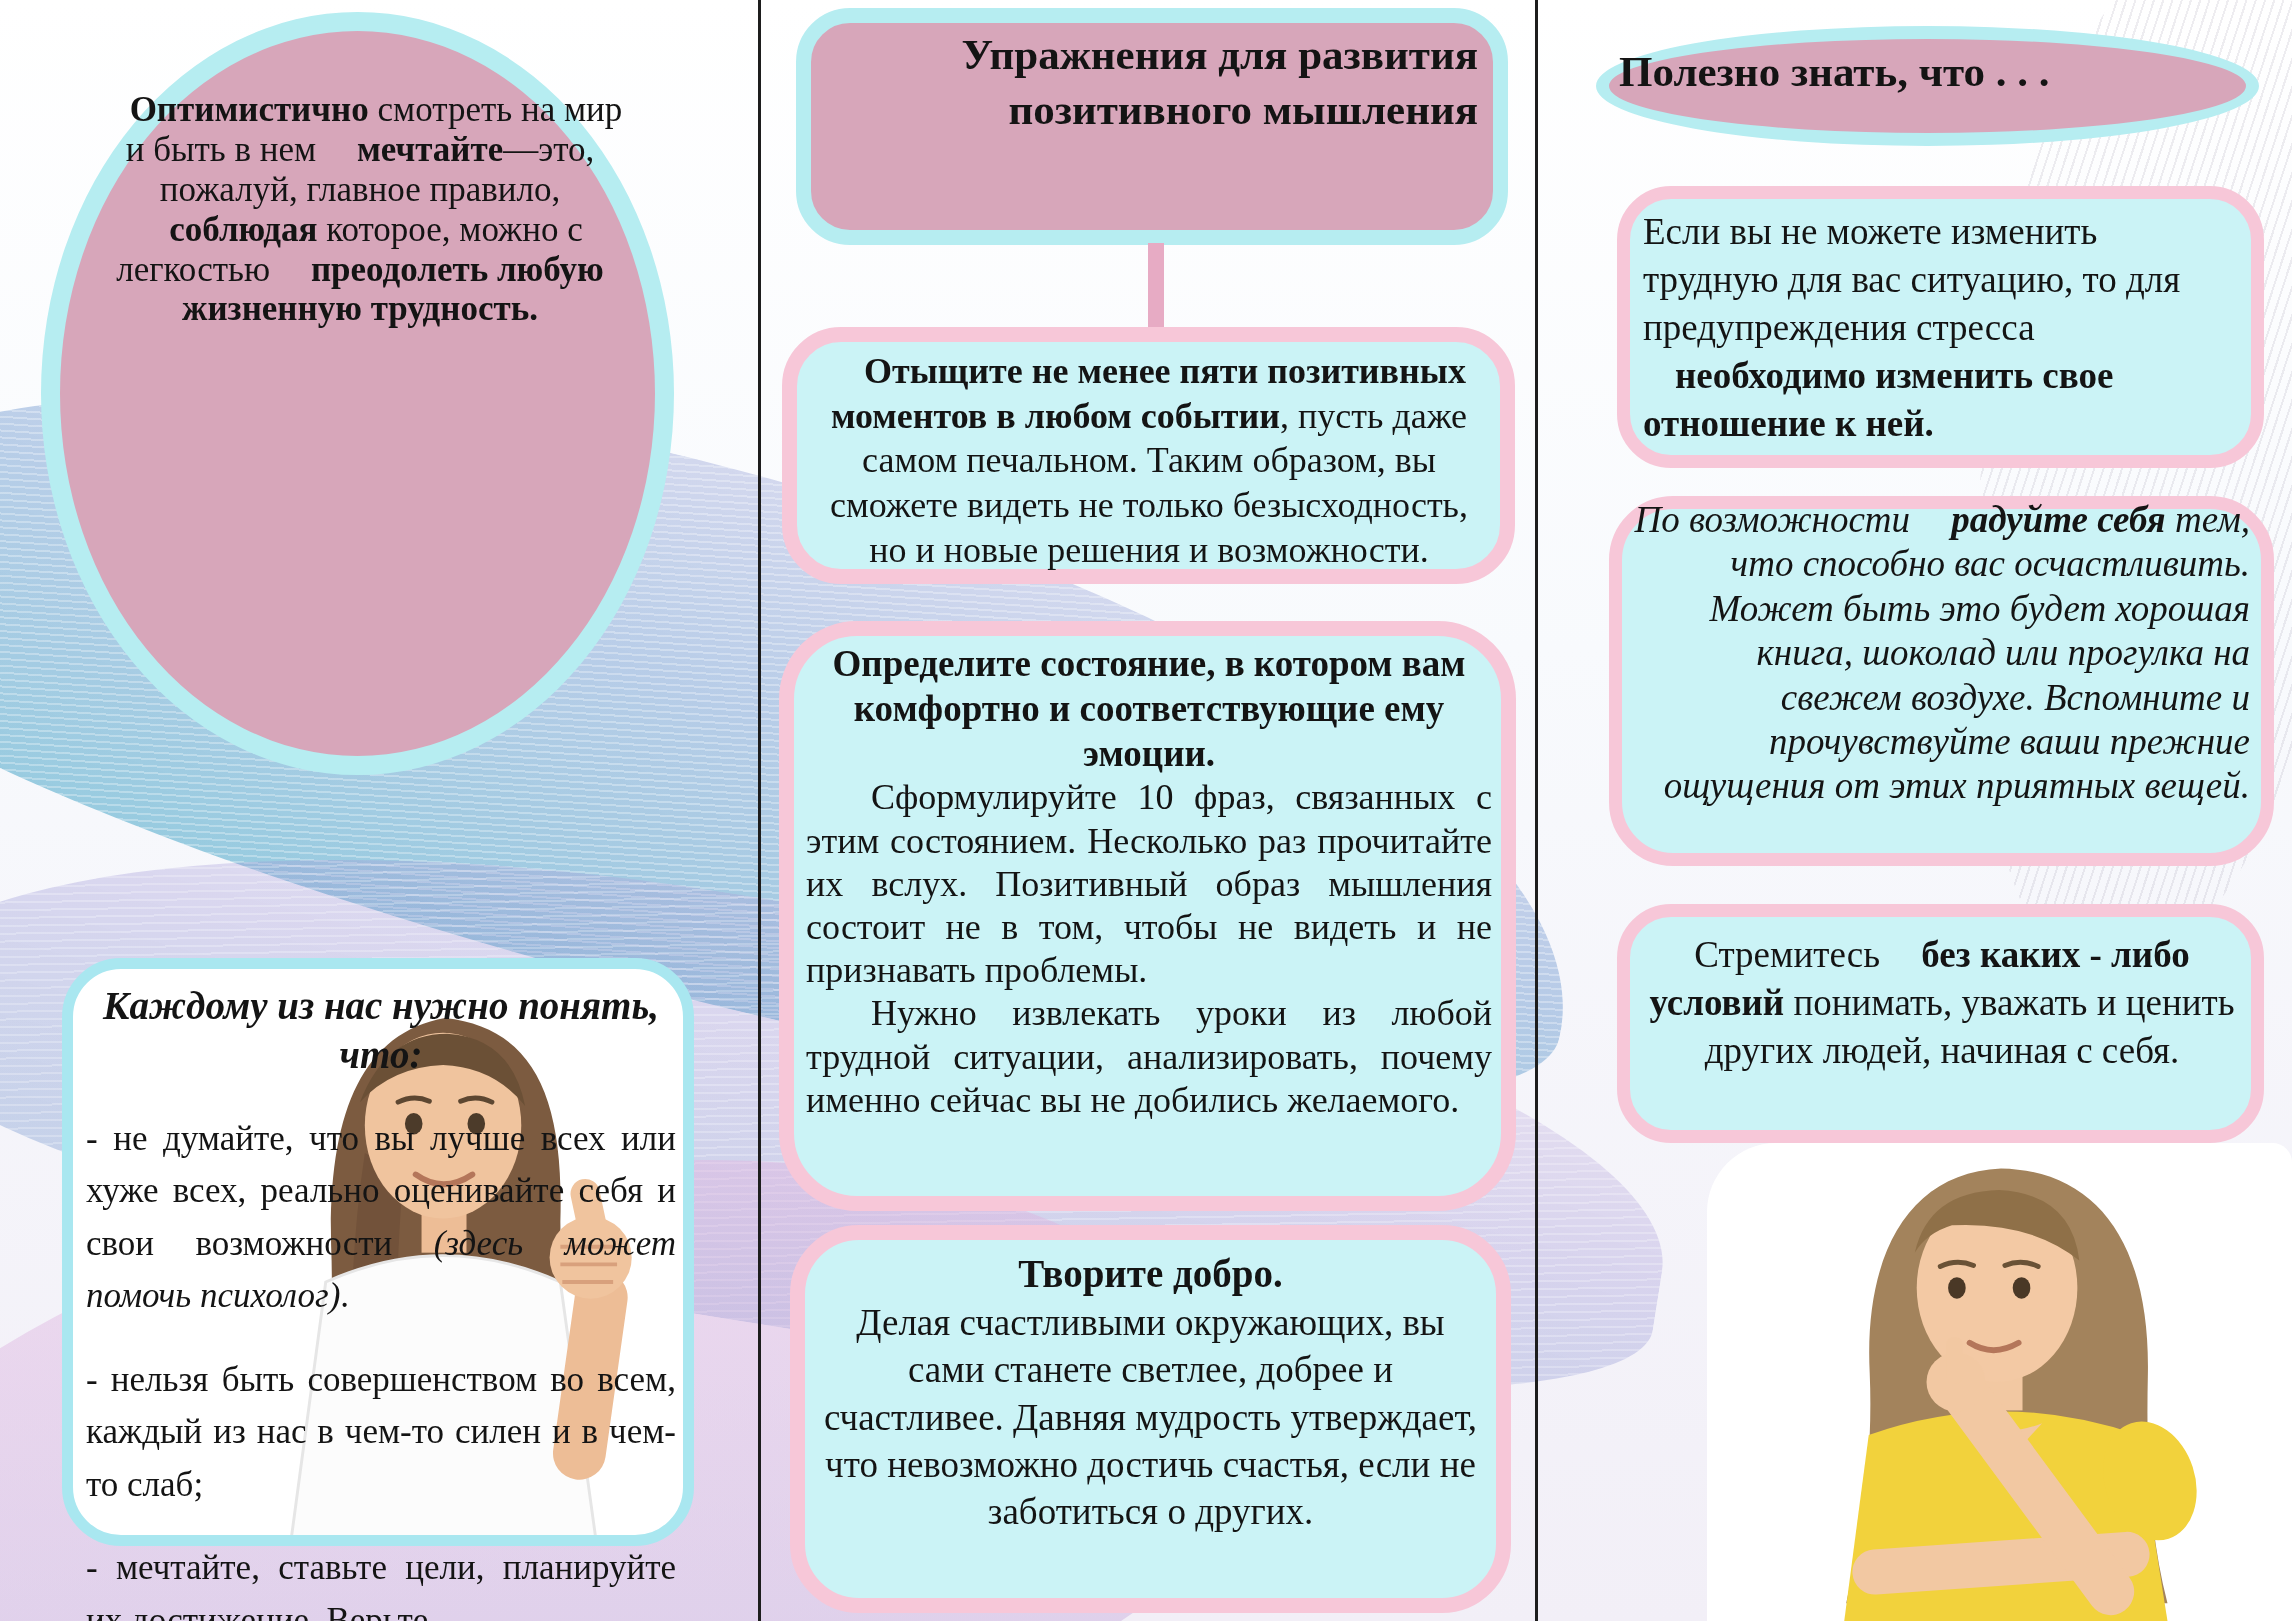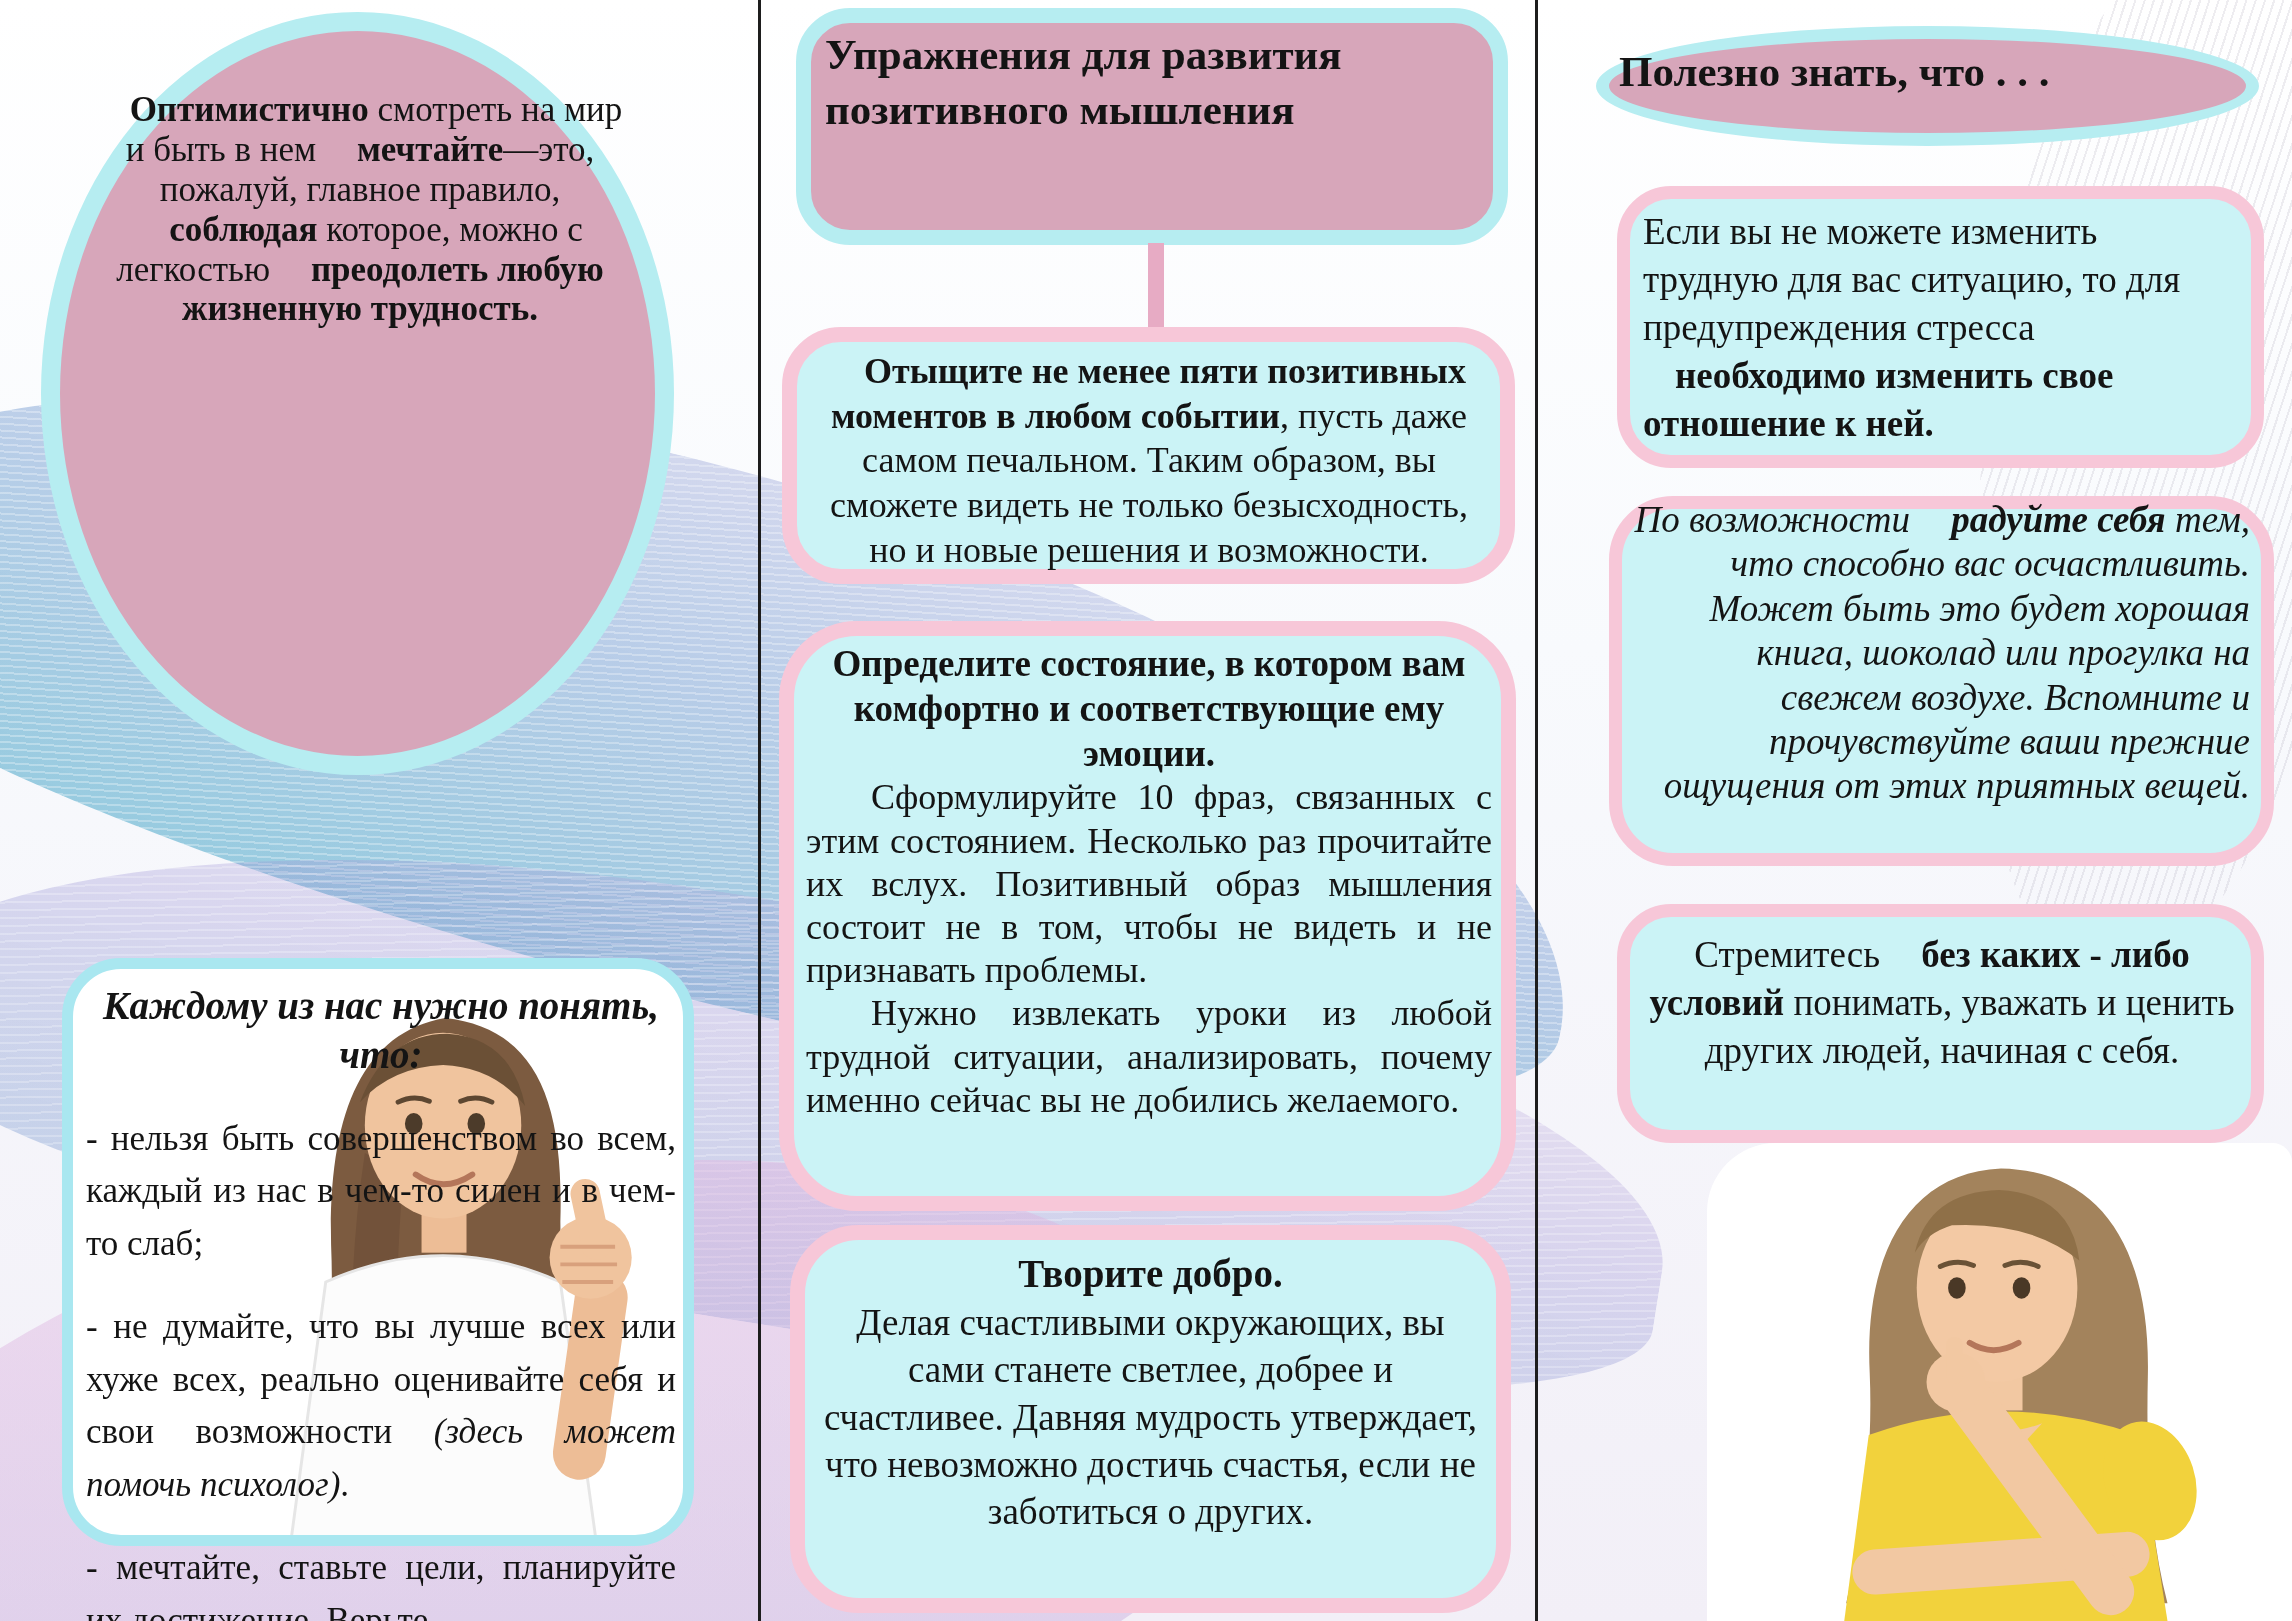--- a/index.html
+++ b/index.html
@@ -48,21 +48,21 @@
   #intro-ellipse{left:41px;top:11.8px;width:633px;height:763px;border-radius:50%;border-width:19.6px;}
   #intro-text{left:93px;top:90px;width:534px;text-align:center;font-size:35px;line-height:1.14;}
   #understand-box{left:62px;top:958px;width:632px;height:588px;background:#ffffff;
     border:11.8px solid #a9e7f0;border-radius:59px;overflow:hidden;z-index:5;}
   #understand-text{left:86px;top:982px;width:590px;font-size:35px;}
   #understand-text h2{margin:0 0 33px 0;font-size:39px;line-height:1.25;text-align:center;
     font-weight:700;font-style:italic;}
   #understand-text p.bullet{text-align:justify;line-height:1.5;margin:0 0 31px 0;}
   
   #m-title-box{left:796px;top:7.8px;width:712px;height:237px;border-radius:54px;}
-  #m-title-text{left:825px;top:27.4px;width:653px;text-align:left;font-weight:700;
+  #m-title-text{left:825px;top:27.4px;width:653px;text-align:right;font-weight:700;
     font-size:43px;line-height:1.28;}
   #m-connector{left:1148px;top:243px;width:15.7px;height:88px;background:#e7abc4;z-index:5;}
   #m-box1{left:782px;top:327px;width:733px;height:257px;border-radius:59px;}
   #m-box1-text{left:808px;top:349px;width:682px;text-align:center;font-size:36px;line-height:1.24;}
   #m-box2{left:779px;top:621px;width:737px;height:590px;border-radius:78px;}
   #m-box2-text{left:806px;top:641px;width:686px;font-size:36px;line-height:1.2;}
   #m-box2-text h3{margin:0;font-size:37px;font-weight:700;text-align:center;line-height:1.22;}
   #m-box2-text p{text-align:justify;text-indent:65px;}
   #m-box3{left:790px;top:1225px;width:721px;height:388px;border-radius:69px;}
   #m-box3-text{left:819px;top:1249px;width:663px;text-align:center;font-size:37px;line-height:1.28;}
@@ -113,22 +113,22 @@
       <path d="M163,128 Q190,58 252,58 Q318,62 332,132 Q300,92 248,90 Q196,92 163,128 Z" fill="#6b5036"></path>
       <ellipse cx="218" cy="150" rx="9" ry="11" fill="#4c3b2a"></ellipse>
       <ellipse cx="282" cy="150" rx="9" ry="11" fill="#4c3b2a"></ellipse>
       <path d="M202,128 Q218,120 234,127" stroke="#5d4731" stroke-width="5" fill="none" stroke-linecap="round"></path>
       <path d="M266,127 Q282,120 298,128" stroke="#5d4731" stroke-width="5" fill="none" stroke-linecap="round"></path>
       <path d="M220,202 Q248,222 278,202" stroke="#b4765a" stroke-width="6" fill="none" stroke-linecap="round"></path>
     </svg>
   </div>
   <div class="txt" id="understand-text">
     <h2>Каждому из нас нужно понять, что:</h2>
+    <p class="bullet"><span>-  не думайте, что вы лучше всех или  хуже всех, реально оценивайте себя и свои возможности </span><span class="i">(здесь может помочь психолог)</span><span>.</span></p>
     <p class="bullet">-  нельзя быть совершенством во всем, каждый из нас в чем-то силен и в чем-то слаб;</p>
-    <p class="bullet"><span>-  не думайте, что вы лучше всех или  хуже всех, реально оценивайте себя и свои возможности </span><span class="i">(здесь может помочь психолог)</span><span>.</span></p>
     <p class="bullet">-  мечтайте, ставьте цели, планируйте их достижение. Верьте</p>
   </div>
 
   <div class="abs pinkbox" id="m-title-box"></div>
   <div class="txt" id="m-title-text">Упражнения для развития позитивного мышления</div>
   <div class="abs" id="m-connector"></div>
 
   <div class="abs cyanbox" id="m-box1"></div>
   <div class="txt" id="m-box1-text">
     <span class="b">Отыщите не менее пяти позитивных моментов в любом событии</span><span>, пусть даже самом печальном. Таким образом, вы сможете видеть не только безысходность, но и новые  решения и возможности.</span>

